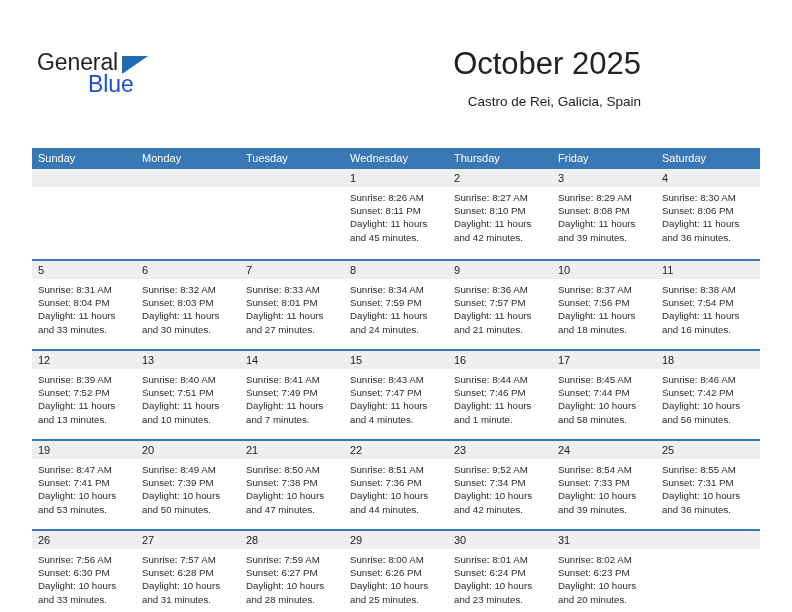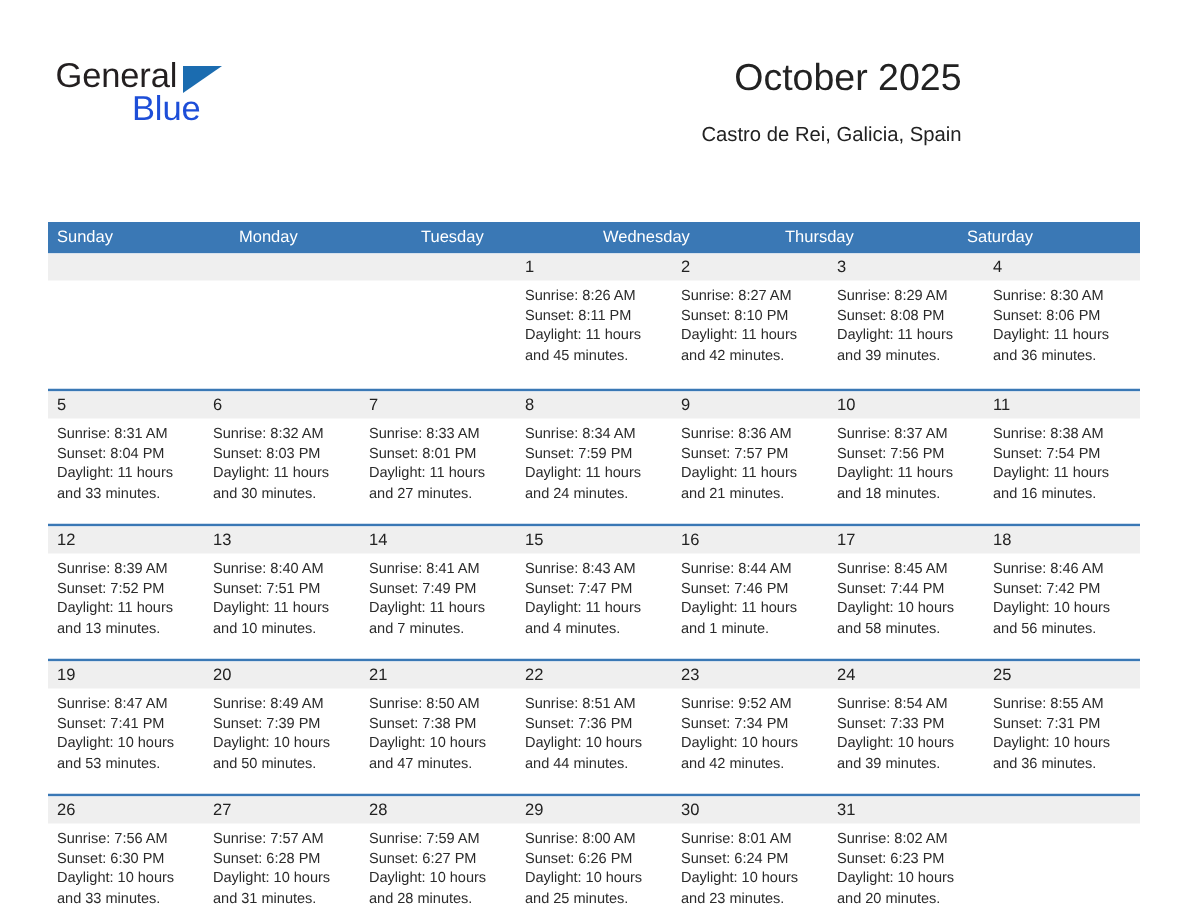--- a/index.html
+++ b/index.html
@@ -14,21 +14,21 @@
   .page {
     position: relative;
     width: 792px;
     height: 612px;
     background: #ffffff;
   }
 
   
   .top {
     position: absolute;
-    left: 0; top: 4px;
+    left: 0; top: 16px;
     width: 676px;
     height: 100px;
   }
   .logo {
     position: absolute;
     left: 37px;
     top: 33px;
     width: 220px;
     height: 52px;
   }
@@ -52,21 +52,21 @@
     position: absolute;
     left: 85px; top: 7px;
     width: 0; height: 0;
     border-left: 26px solid #1b6cb0;
     border-bottom: 18px solid transparent;
   }
   .title {
     position: absolute;
     right: 35px;
     top: 33px;
-    font-size: 25px;
+    font-size: 31px;
     line-height: 30px;
     color: #222222;
     text-align: right;
     white-space: nowrap;
     margin-left: 20px;
   }
   .subtitle {
     position: absolute;
     right: 35px;
     top: 78px;
@@ -150,20 +150,21 @@
 
   </div>
 
   <div class="calendar">
     <div class="weekdays">
         <div class="weekday">Sunday</div>
         <div class="weekday">Monday</div>
         <div class="weekday">Tuesday</div>
         <div class="weekday">Wednesday</div>
         <div class="weekday">Thursday</div>
+        <div class="weekday">Friday</div>
         <div class="weekday">Saturday</div>
       </div>
     <div id="weeks">
         <div class="week">
           <div class="cell empty">
             <div class="daynum-band">
               <div class="daynum"></div>
             </div>
           </div>
           <div class="cell empty">

